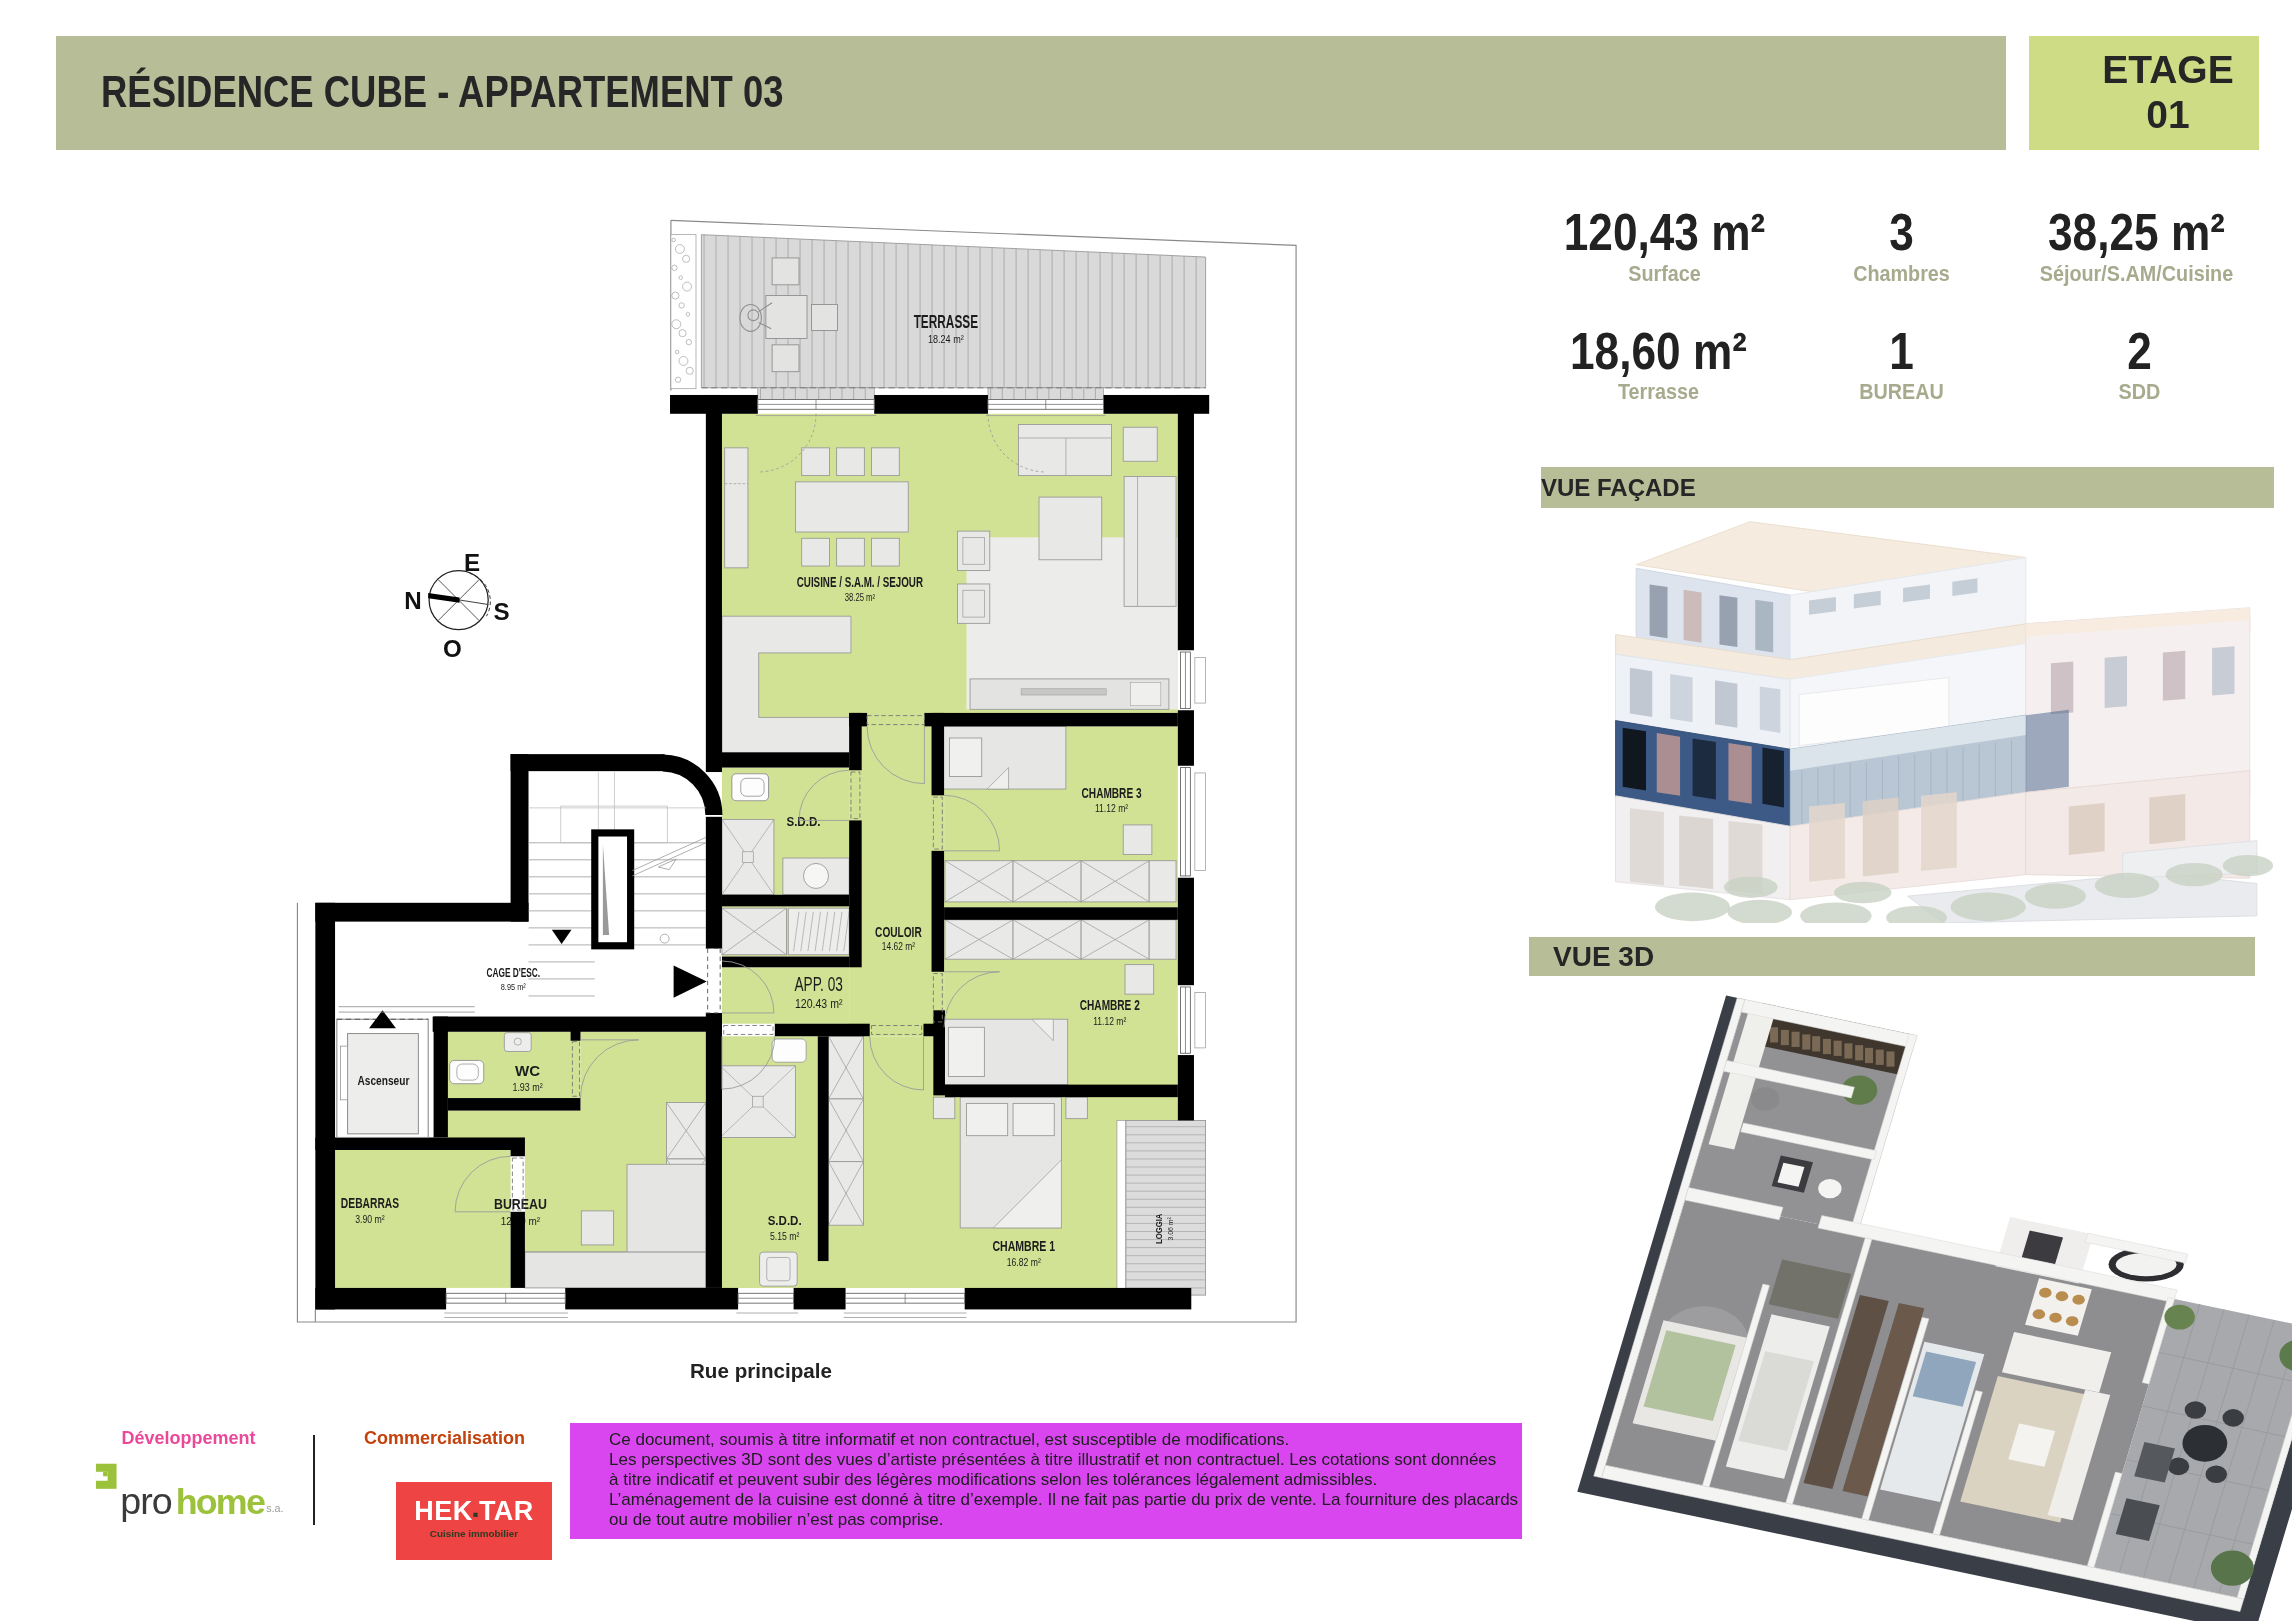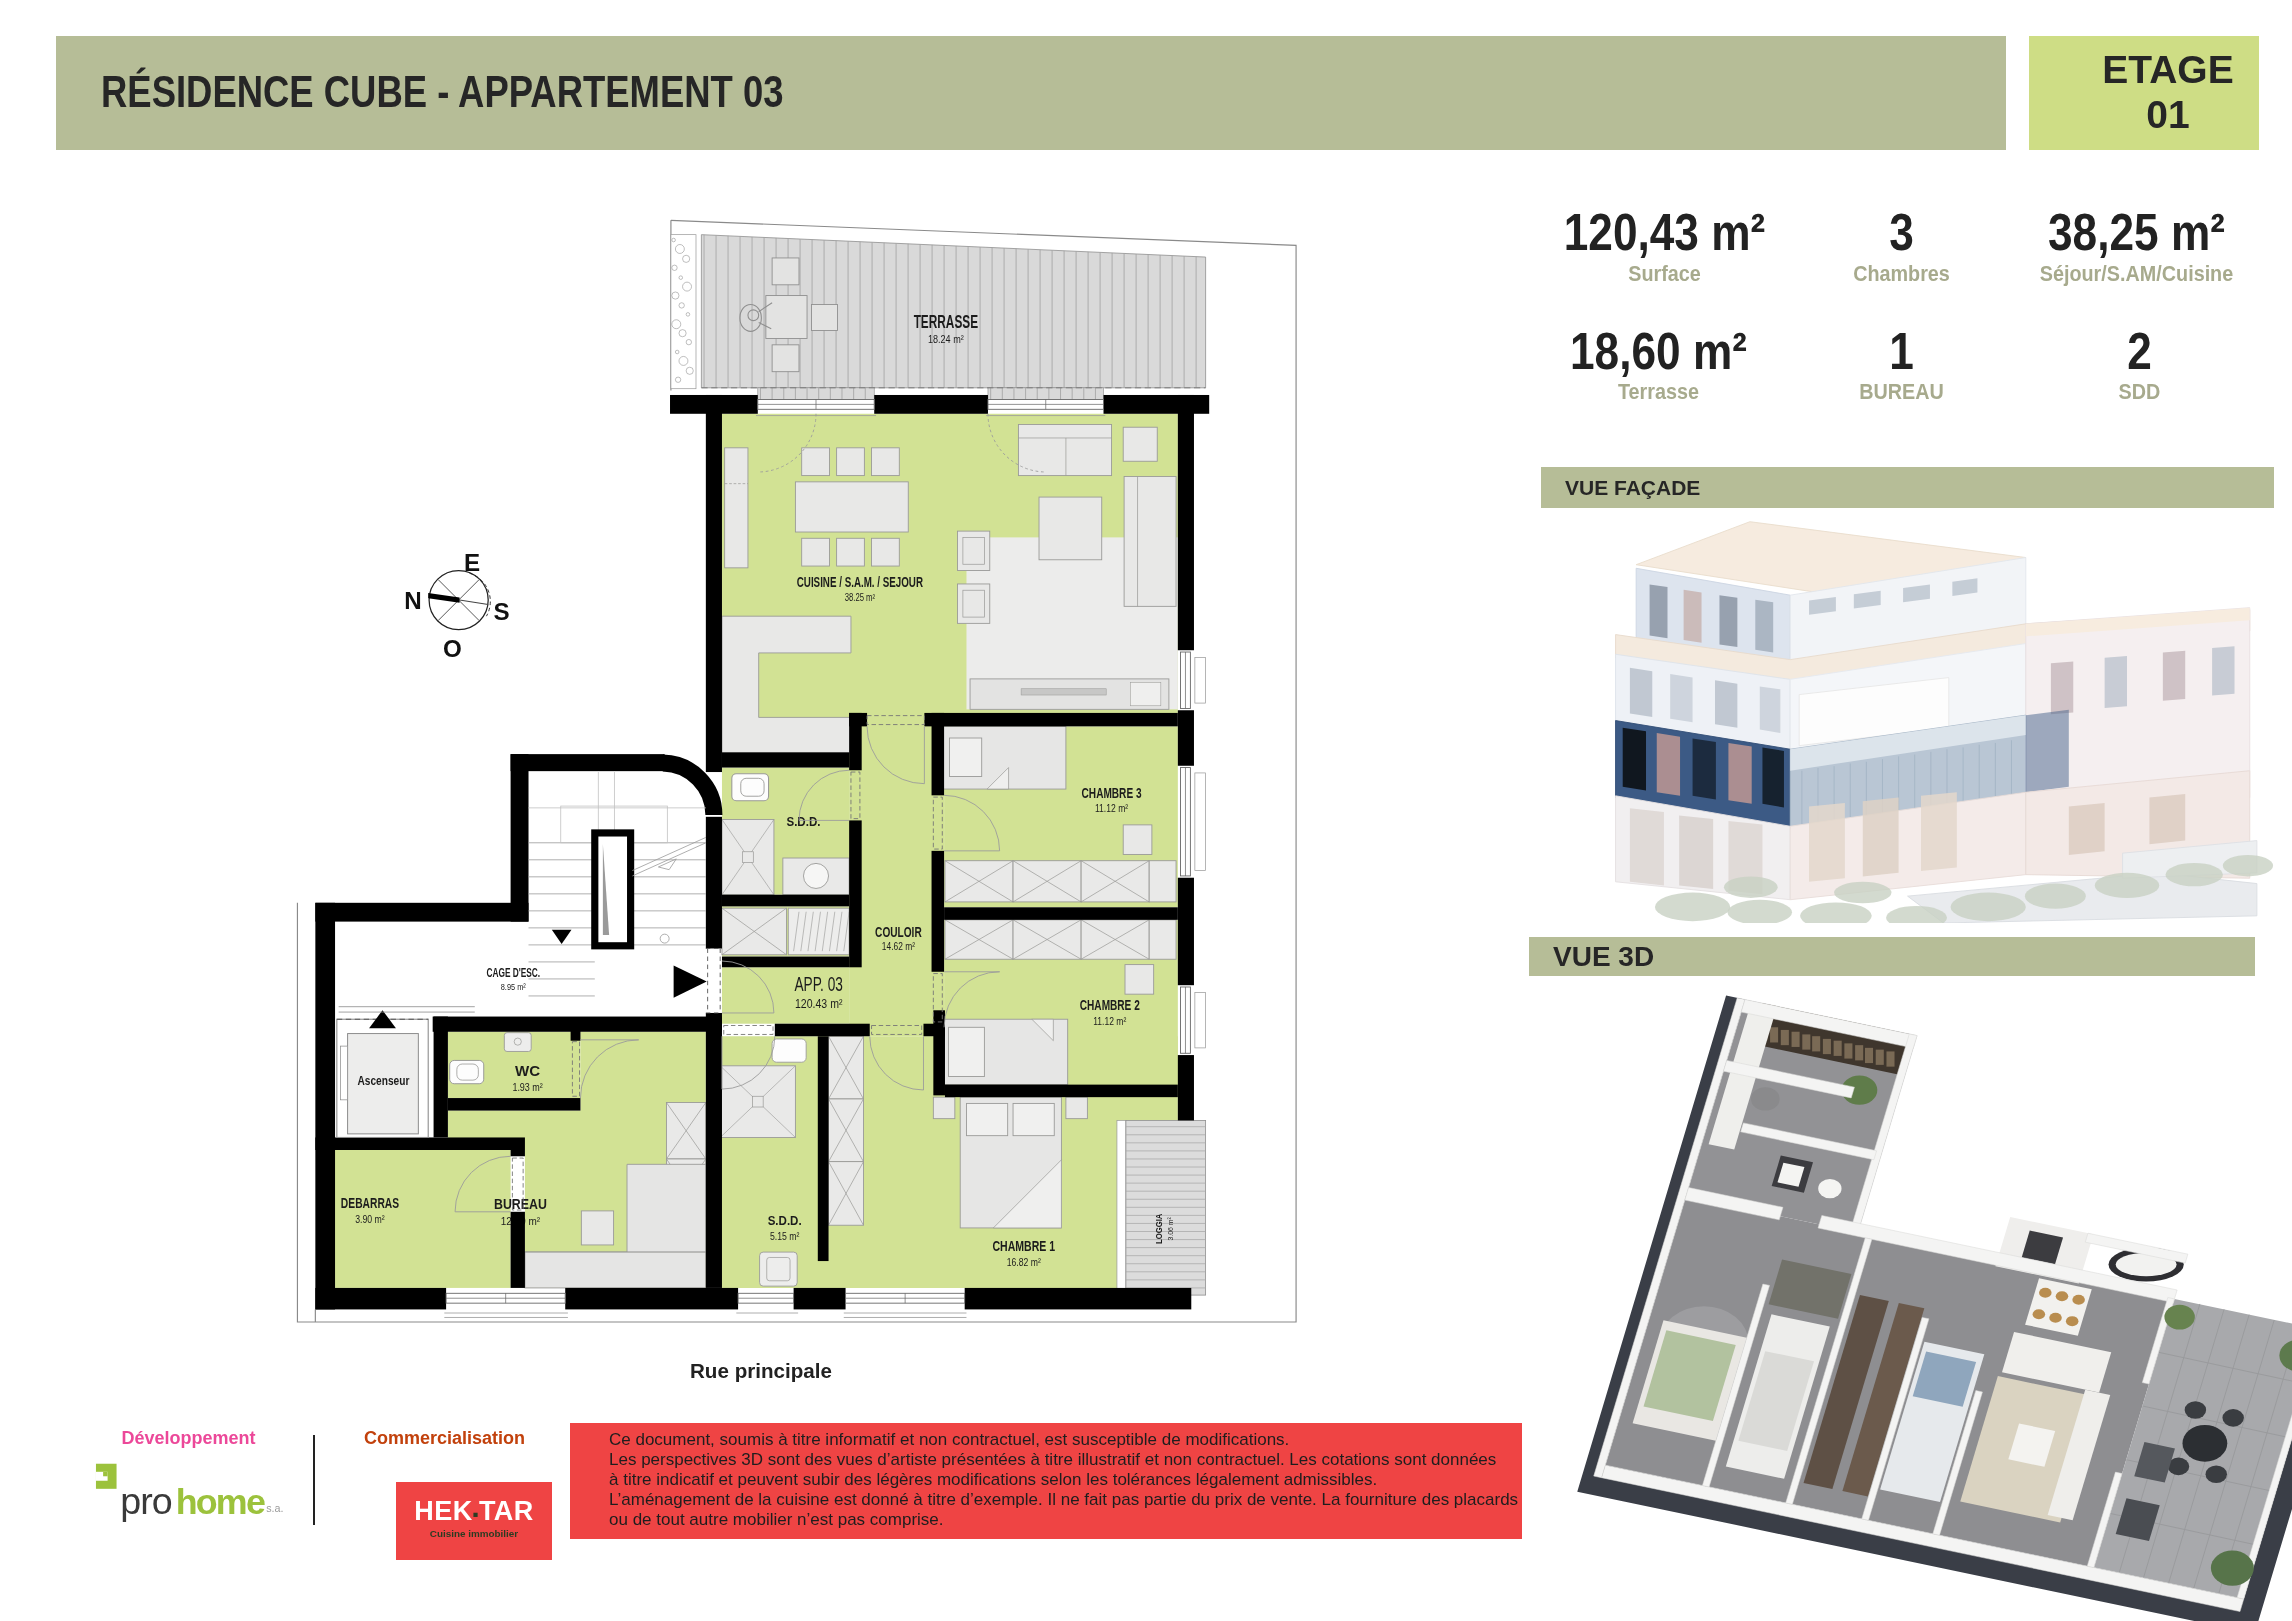--- a/index.html
+++ b/index.html
@@ -38,21 +38,21 @@
 <div class="abs statl" style="left:1533px;top:380px;width:251px;">Terrasse</div>
 
 <div class="abs statv" style="left:1776px;top:321px;width:251px;">1</div>
 
 <div class="abs statl" style="left:1776px;top:380px;width:251px;">BUREAU</div>
 
 <div class="abs statv" style="left:2014px;top:321px;width:251px;">2</div>
 
 <div class="abs statl" style="left:2014px;top:380px;width:251px;">SDD</div>
 
-<div class="abs hdr" style="left:1541px;top:467px;width:733px;height:41px;font-size:21px;padding-left:24px;line-height:41px;box-sizing:border-box;">VUE FAÇADE</div>
+<div class="abs hdr" style="left:1541px;top:467px;width:733px;height:41px;font-size:24px;line-height:41px;box-sizing:border-box;">VUE FAÇADE</div>
 
 <div class="abs hdr" style="left:1529px;top:937px;width:726px;height:39px;font-size:28px;padding-left:24px;line-height:39px;box-sizing:border-box;">VUE 3D</div>
 
 <svg id="facade" class="abs" style="left:1567px;top:502px" width="708" height="421" viewBox="0 0 790 470">
 
 <g stroke-width="1">
 
 <polygon points="77,70 204,22 512,62 390,118" fill="#f6ebdf" stroke="#e9dccc"></polygon>
 
 <polygon points="77,74 77,162 249,187 249,104" fill="#dde4ee" stroke="#ccd5e2"></polygon>
@@ -834,21 +834,21 @@
 
 <div class="abs" style="left:313px;top:1435px;width:1.8px;height:90px;background:#222;"></div>
 
 <div class="abs" style="left:319px;top:1428px;width:251px;text-align:center;font-size:18px;font-weight:bold;color:#c2410c;">Commercialisation</div>
 
 <div class="abs" style="left:378px;top:1482px;width:156px;height:78px;background:#ef4444;text-align:center;margin-left:18px;">
   <div style="margin-top:14.3px;font-size:27px;font-weight:bold;color:#fff;letter-spacing:0.4px;">HEK<span style="color:#2c3b22;font-size:17px;">▪</span>TAR</div>
   <div style="font-size:9.9px;color:#2c3b22;font-weight:bold;margin-top:0.9px;">Cuisine immobilier</div>
 </div>
 
-<div class="abs" style="left:570px;top:1423px;width:952px;height:116px;background:#ef4444;color:#1e1e1e;font-size:17px;line-height:20px;padding:7.2px 0 0 39px;box-sizing:border-box;white-space:nowrap;">
+<div class="abs" style="left:570px;top:1423px;width:952px;height:116px;background:#d946ef;color:#1e1e1e;font-size:17px;line-height:20px;padding:7.2px 0 0 39px;box-sizing:border-box;white-space:nowrap;">
 Ce document, soumis à titre informatif et non contractuel, est susceptible de modifications.<br>
 Les perspectives 3D sont des vues d’artiste présentées à titre illustratif et non contractuel. Les cotations sont données<br>
 à titre indicatif et peuvent subir des légères modifications selon les tolérances légalement admissibles.<br>
 L’aménagement de la cuisine est donné à titre d’exemple. Il ne fait pas partie du prix de vente. La fourniture des placards<br>
 ou de tout autre mobilier n’est pas comprise.
 </div>
 
 </div>
 
 

